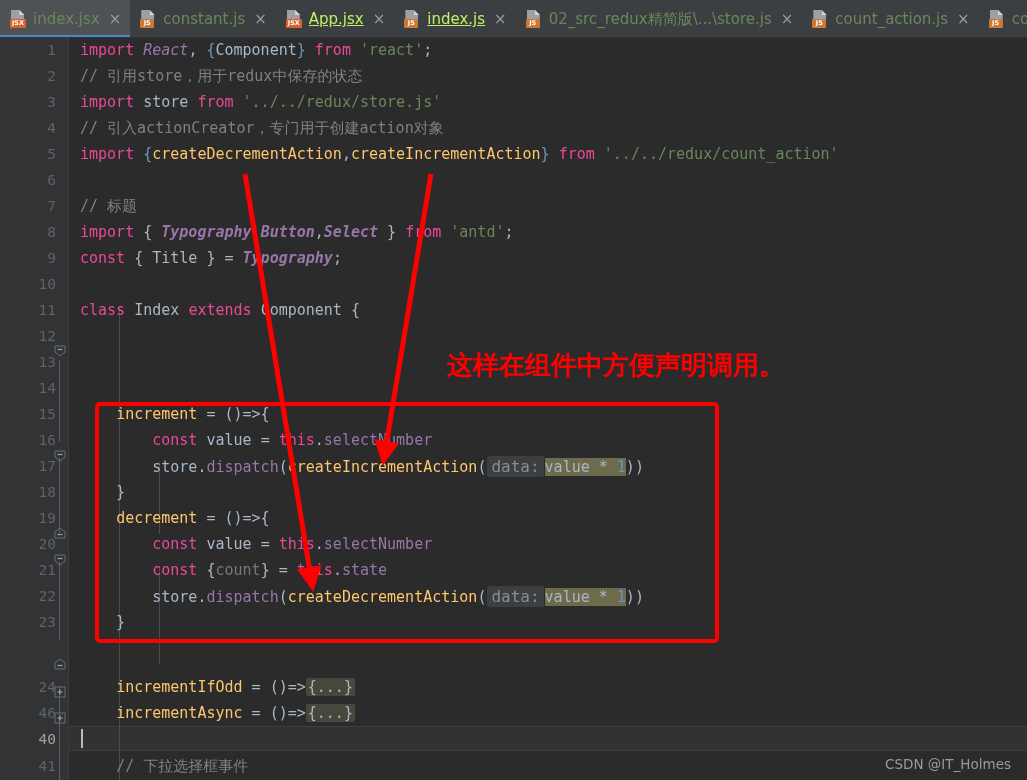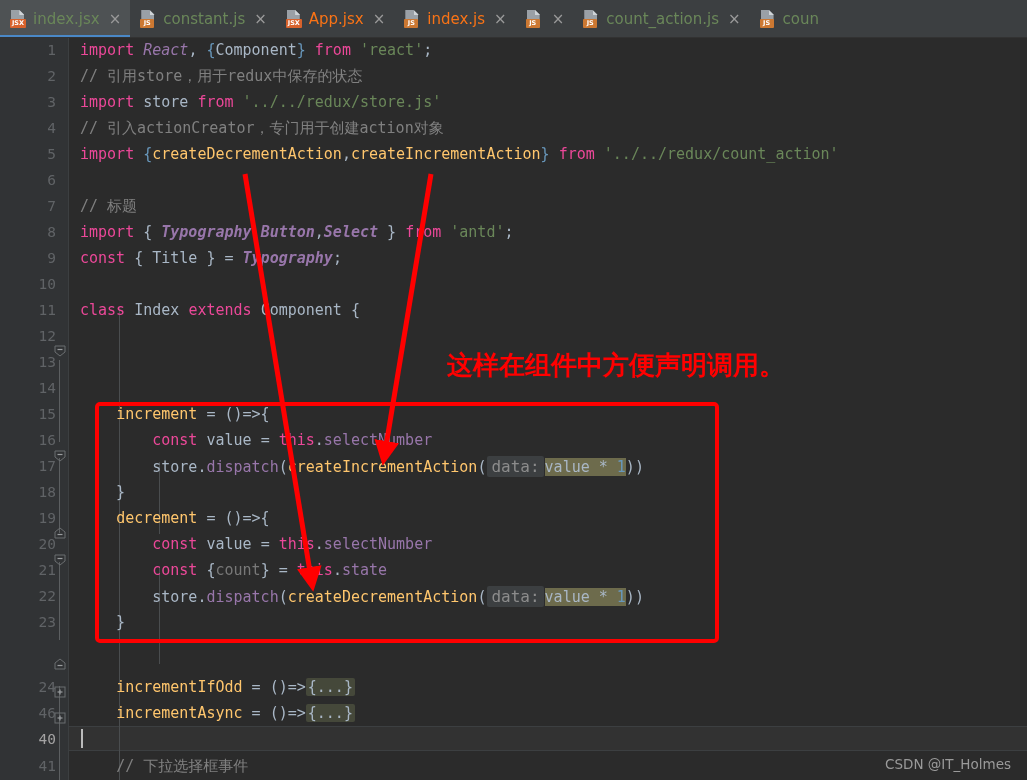--- a/index.html
+++ b/index.html
@@ -29,21 +29,21 @@
     font-size: 15px;
     white-space: nowrap;
     cursor: default;
   }
   .tab.active { background: #4e5254; }
   .tab.active::after {
     content: ""; position: absolute; left: 0; right: 0; bottom: 0; height: 3px;
     background: #4a88c7;
   }
   .tab-label { color: #6a8759; }
-  .tab-label.blue { color: #f97316; }
+  .tab-label.blue { color: #bef264; text-decoration: underline; }
   .tab-close {
     color: #9a9a9a; font-size: 15px; line-height: 1;
     font-family: "DejaVu Sans", "Liberation Sans", sans-serif;
     margin-left: 3px;
   }
 
   
   .ficon { position: relative; width: 17px; height: 18px; flex: 0 0 auto; }
   .ficon .page {
     position: absolute; top: 0; left: 1px; width: 13px; height: 13px;
@@ -193,20 +193,21 @@
         </span>
         <span class="tab-label blue">index.js</span>
         <span class="tab-close">×</span>
       </div>
       <div class="tab">
         <span class="ficon">
           <span class="page"></span>
           <span class="fold"></span>
           <span class="badge">JS</span>
         </span>
+        <span class="tab-label">02_src_redux精简版\...\store.js</span>
         <span class="tab-close">×</span>
       </div>
       <div class="tab">
         <span class="ficon">
           <span class="page"></span>
           <span class="fold"></span>
           <span class="badge">JS</span>
         </span>
         <span class="tab-label">count_action.js</span>
         <span class="tab-close">×</span>

